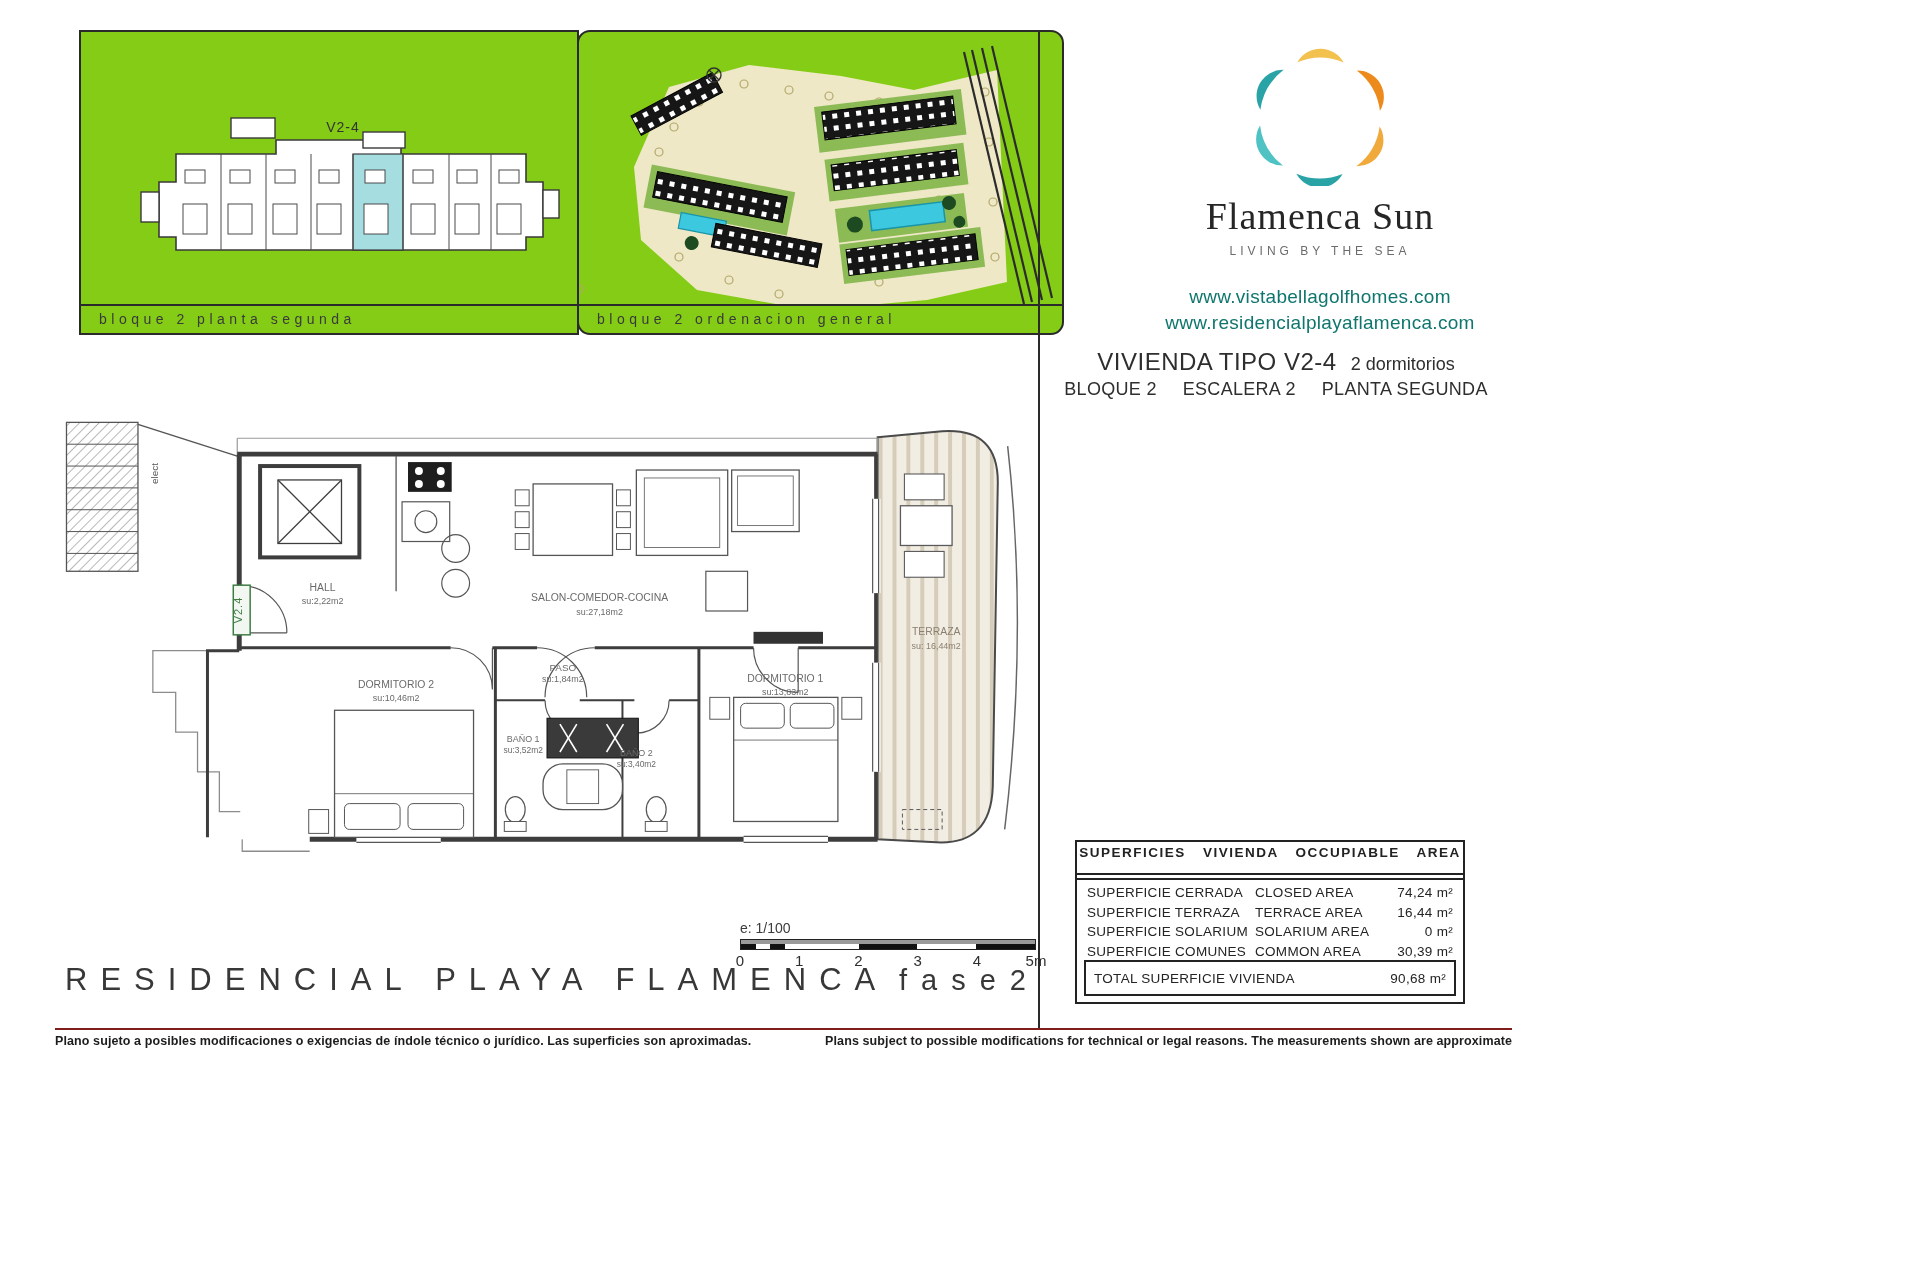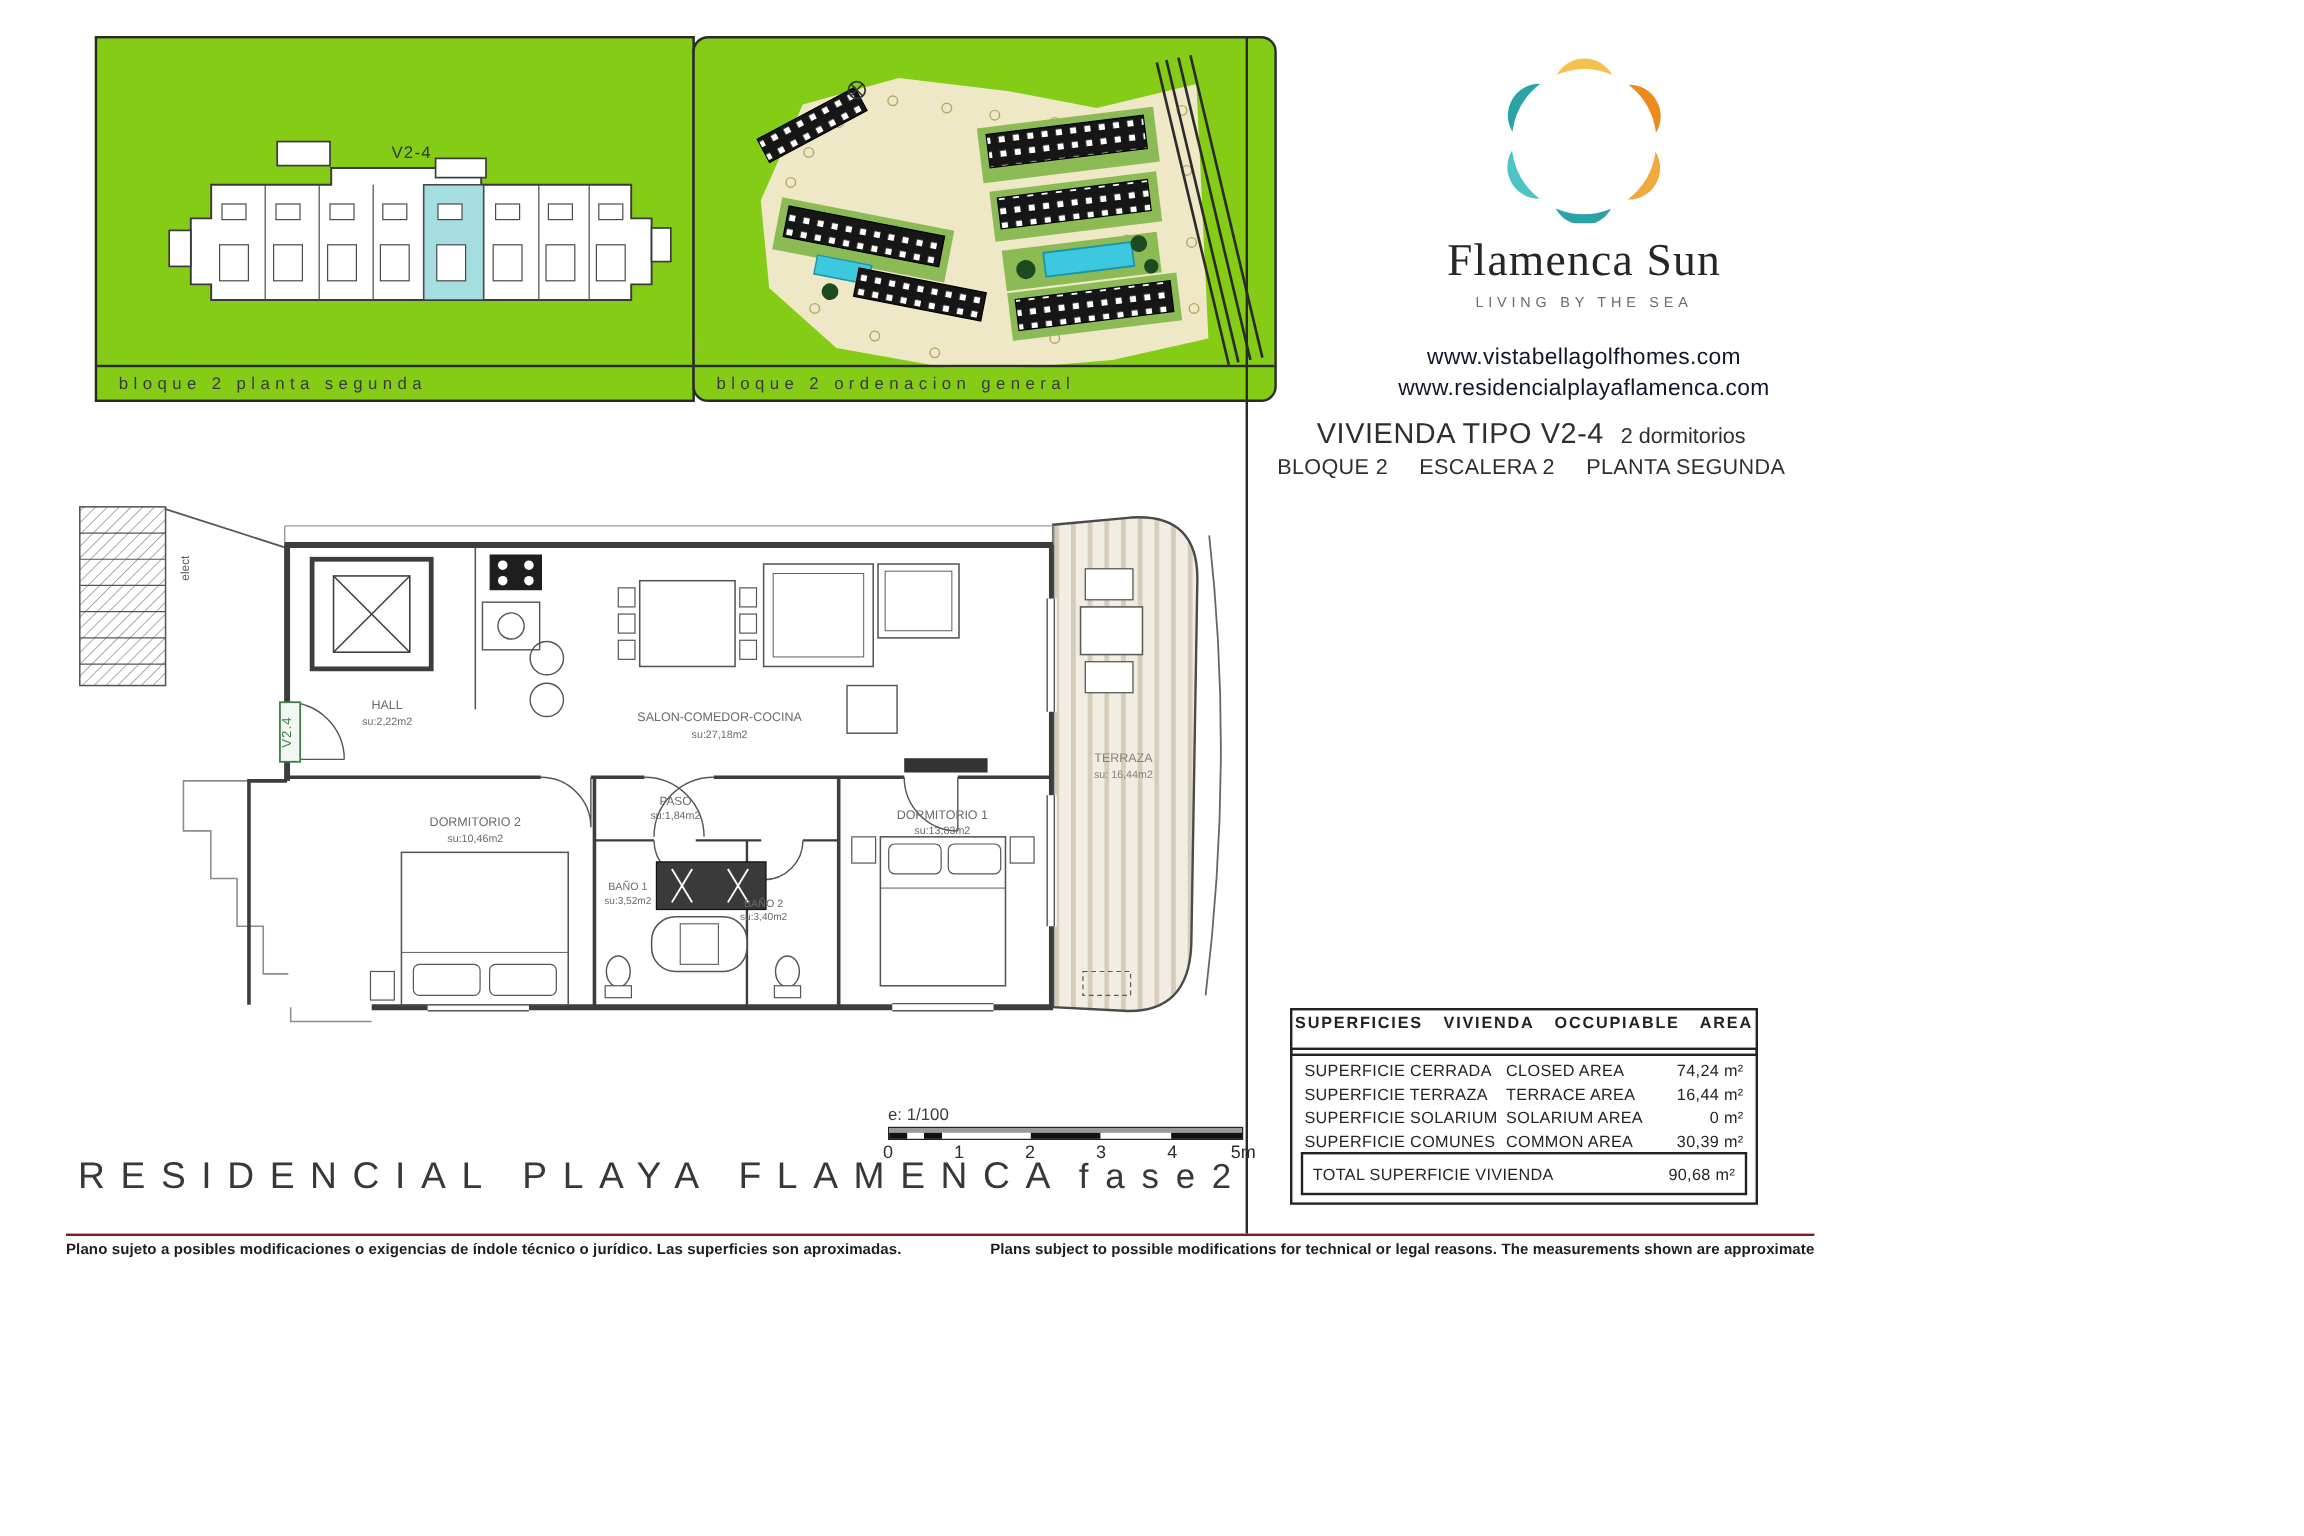--- a/index.html
+++ b/index.html
@@ -11,21 +11,21 @@
   #panel1{left:55px;top:30px;width:500px;height:305px;}
   #panel2{left:553px;top:30px;width:487px;height:305px;border-radius:13px;}
   .vdivider{position:absolute;left:1038px;top:30px;width:0;height:998px;border-left:2px solid #2a2a2a;}
 
   
   .rightcol{position:absolute;left:1086px;top:30px;width:468px;height:400px;text-align:center;}
   .logo{margin-top:18px;}
   .brandname{font-family:"Liberation Serif","DejaVu Serif",serif;font-size:38px;color:#262626;
         letter-spacing:1px;margin-top:4px;}
   .tagline{font-size:12px;letter-spacing:4px;color:#6b6b6b;margin-top:6px;}
-  .urls{margin-top:26px;font-size:19px;color:#0f172a;line-height:26px;letter-spacing:0.3px;}
+  .urls{margin-top:26px;font-size:19px;color:#0f766e;line-height:26px;letter-spacing:0.3px;}
   .unitblock{position:absolute;left:1042px;top:348px;width:468px;text-align:center;color:#2e2e2e;}
   .unitline1 .big{font-size:24px;letter-spacing:0.5px;}
   .unitline1 .small{font-size:18px;margin-left:14px;}
   .unitline2{font-size:18px;margin-top:3px;letter-spacing:0.3px;}
   .unitline2 span{margin:0 13px;}
 
   
   .floorplan{position:absolute;left:55px;top:335px;width:985px;height:690px;} 
   .scalebar{position:absolute;left:740px;top:920px;width:296px;}
   .scalebar .slabel{text-align:left;font-size:14px;color:#3c3c3c;padding-right:4px;}

